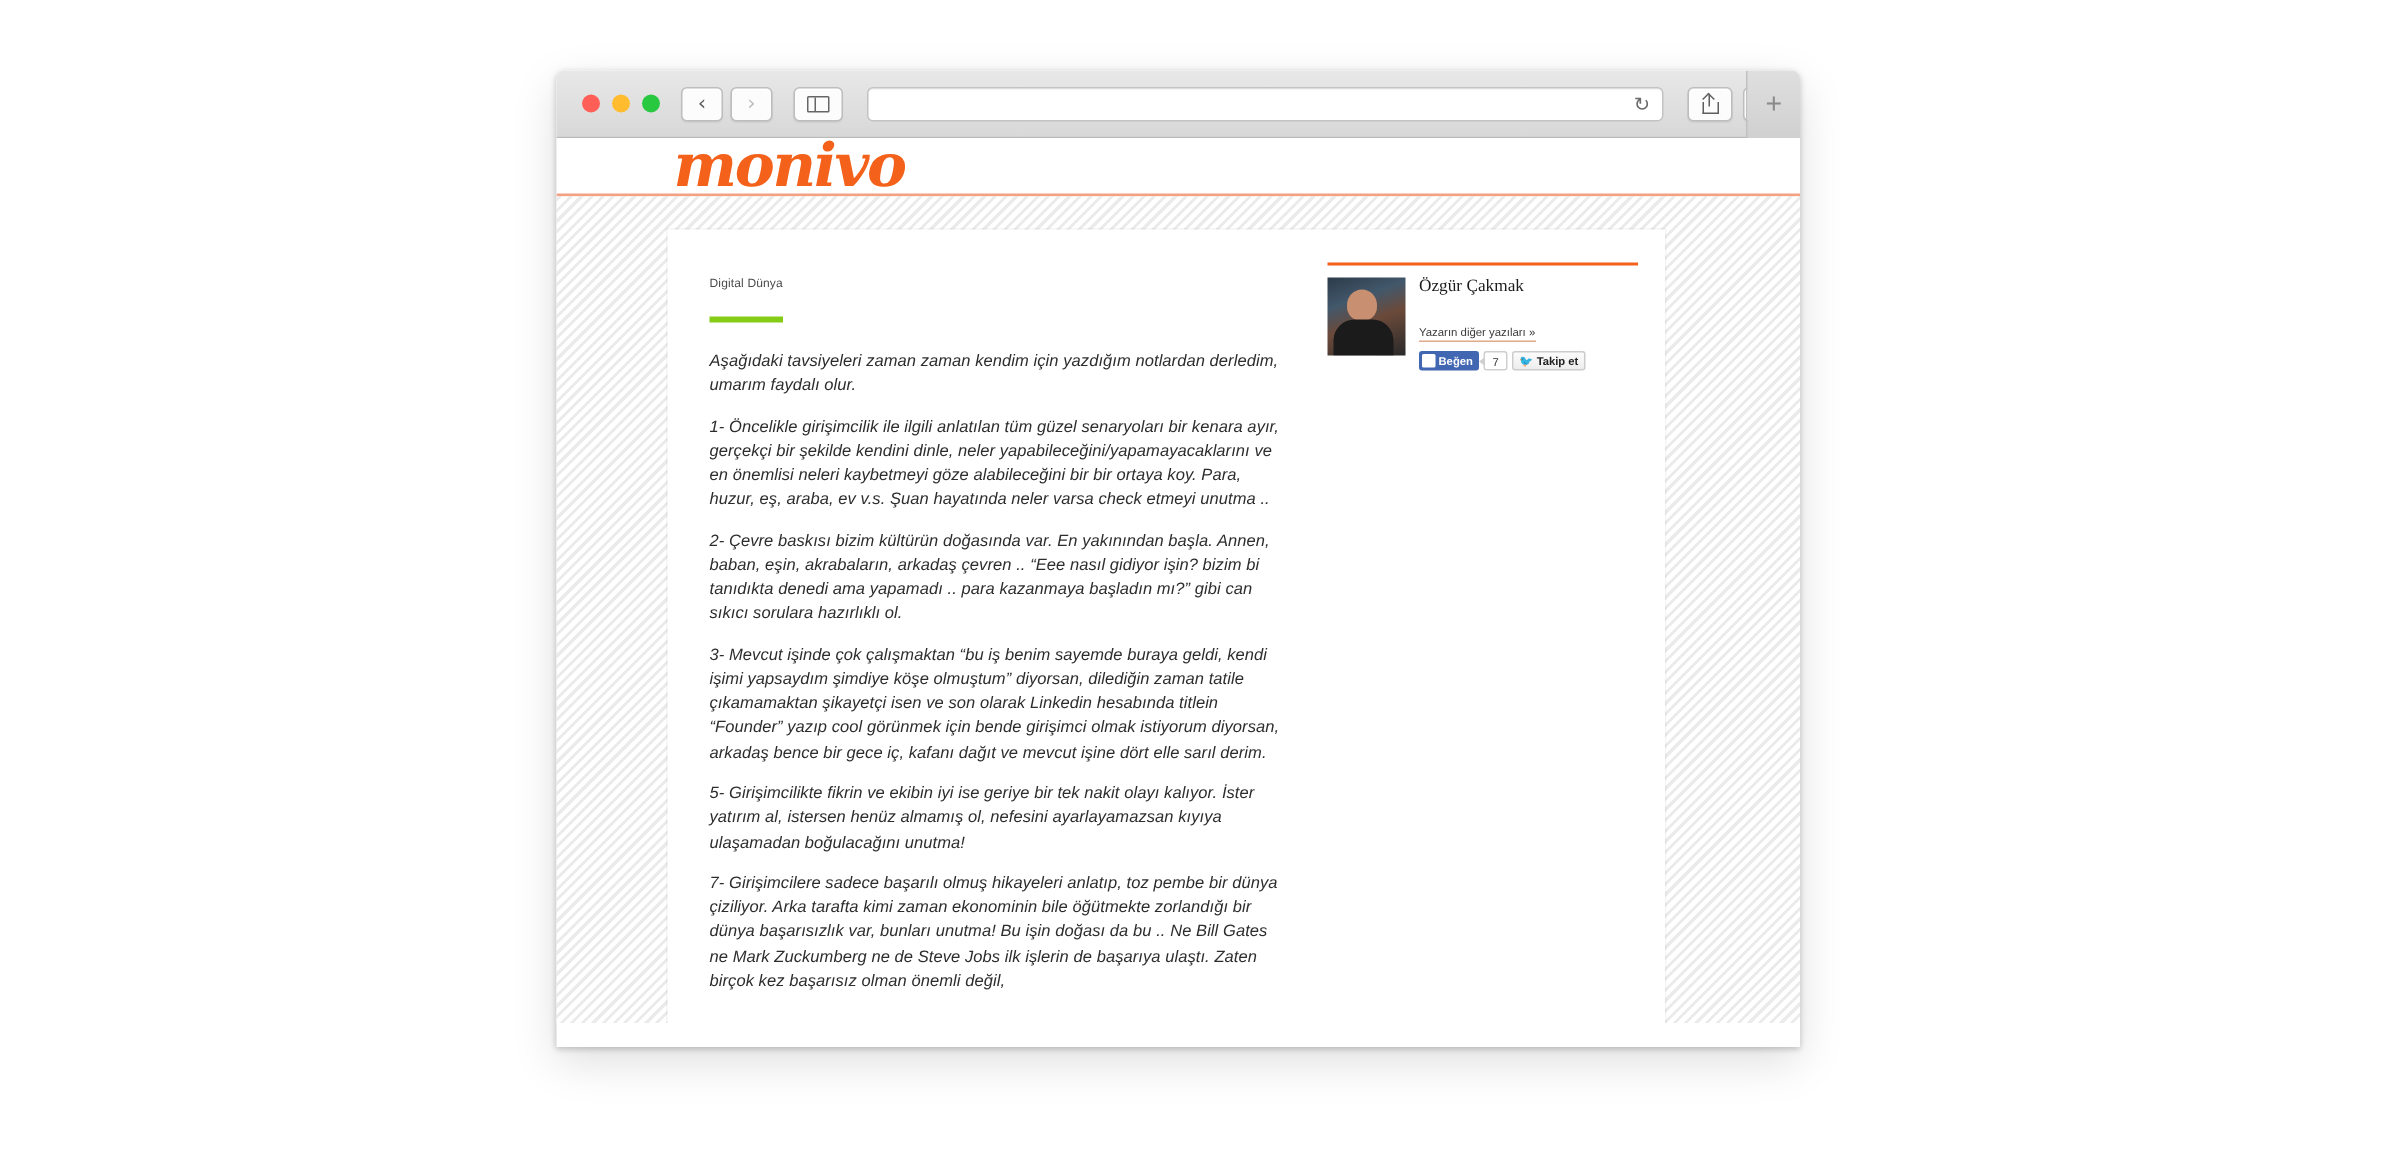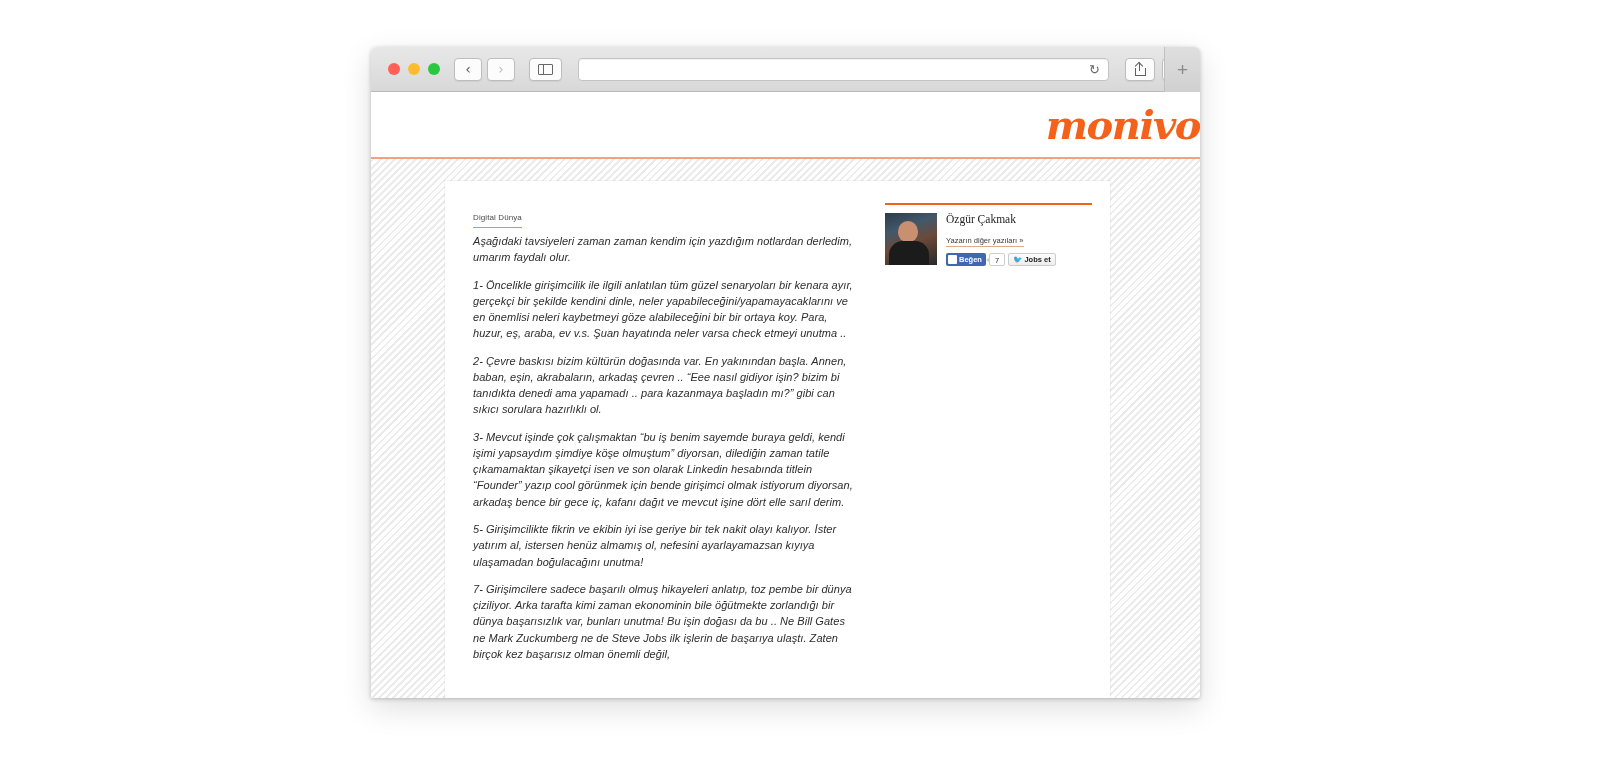--- a/index.html
+++ b/index.html
@@ -88,24 +88,24 @@
     width: 36px; height: 45px;
     background: linear-gradient(to bottom, #dfdfdf, #d0d0d0);
     border-left: 1px solid #c0c0c0;
     display: flex; align-items: center; justify-content: center;
     position: absolute; right: 0; top: 0;
   }
   .plus { color: #8a8a8a; font-size: 19px; line-height: 1; font-weight: 300; }
 
   
   .site-header {
-    height: 67px;
+    height: 39px;
     background: #ffffff;
     border-bottom: 2px solid #f4a183;
-    display: flex; align-items: center; justify-content: flex-end;
+    display: flex; align-items: center;
   }
   .logo {
     margin-left: 78px;
     font-family: "DejaVu Serif", serif;
     font-style: italic;
     font-weight: 700;
     font-size: 40px;
     letter-spacing: -1.5px;
     color: #f4611a;
     line-height: 1;
@@ -133,24 +133,24 @@
     box-shadow: 0 0 0 1px rgba(0,0,0,0.04);
     display: flex;
   }
 
   .article { width: 415px; padding: 25px 0 0 28px; }
 
   .kicker {
     font-size: 8px;
     color: #4b4b4b;
     letter-spacing: 0.1px;
-    border-bottom: 1px solid #84cc16;
+    border-bottom: 4px solid #84cc16;
     display: inline-block;
-    padding-bottom: 5px;
-    margin-bottom: 5px;
+    padding-bottom: 18px;
+    margin-bottom: 18px;
   }
 
   .headline {
     font-family: "Liberation Serif", serif;
     font-weight: 700;
     font-size: 23.5px;
     line-height: 1.17;
     color: #111;
     letter-spacing: -0.2px;
     margin-bottom: 15px;
@@ -182,21 +182,21 @@
     background: #c89070;
   }
   .author-photo:after {
     content:""; position:absolute; left: 4px; bottom: 0;
     width: 40px; height: 24px; border-radius: 14px 14px 0 0;
     background: #1b1b1b;
   }
   .author-name {
     font-family: "Liberation Serif", serif;
     font-size: 11.5px; color: #1c1c1c; font-weight: 400;
-    line-height: 1.2; margin-bottom: 2px;
+    line-height: 1.2; margin-bottom: 12px;
   }
   .author-link {
     font-size: 7.6px; color: #3a3a3a;
     border-bottom: 1px solid #e0a88c;
     display: inline-block; padding-bottom: 1px; margin-bottom: 6px;
   }
   .social-row { display: flex; align-items: center; gap: 3px; }
   .fb-like {
     display: flex; align-items: center; height: 13px;
     background: #4267b2; border-radius: 2px; padding: 0 4px 0 2px; gap: 2px;
@@ -305,21 +305,21 @@
               <div class="author-name">Özgür Çakmak</div>
               <a class="author-link">Yazarın diğer yazıları »</a>
               <div class="social-row">
                 <div class="fb-like">
                   <span class="fb-f">f</span>
                   <span>Beğen</span>
                 </div>
                 <div class="like-count">7</div>
                 <div class="tw-follow">
                   <span class="tw-bird">🐦</span>
-                  <span>Jobs et</span>
+                  <span>Takip et</span>
                 </div>
               </div>
             </div>
           </div>
         </div>
 
       </div>
     </div>
   </div>
 </div>

